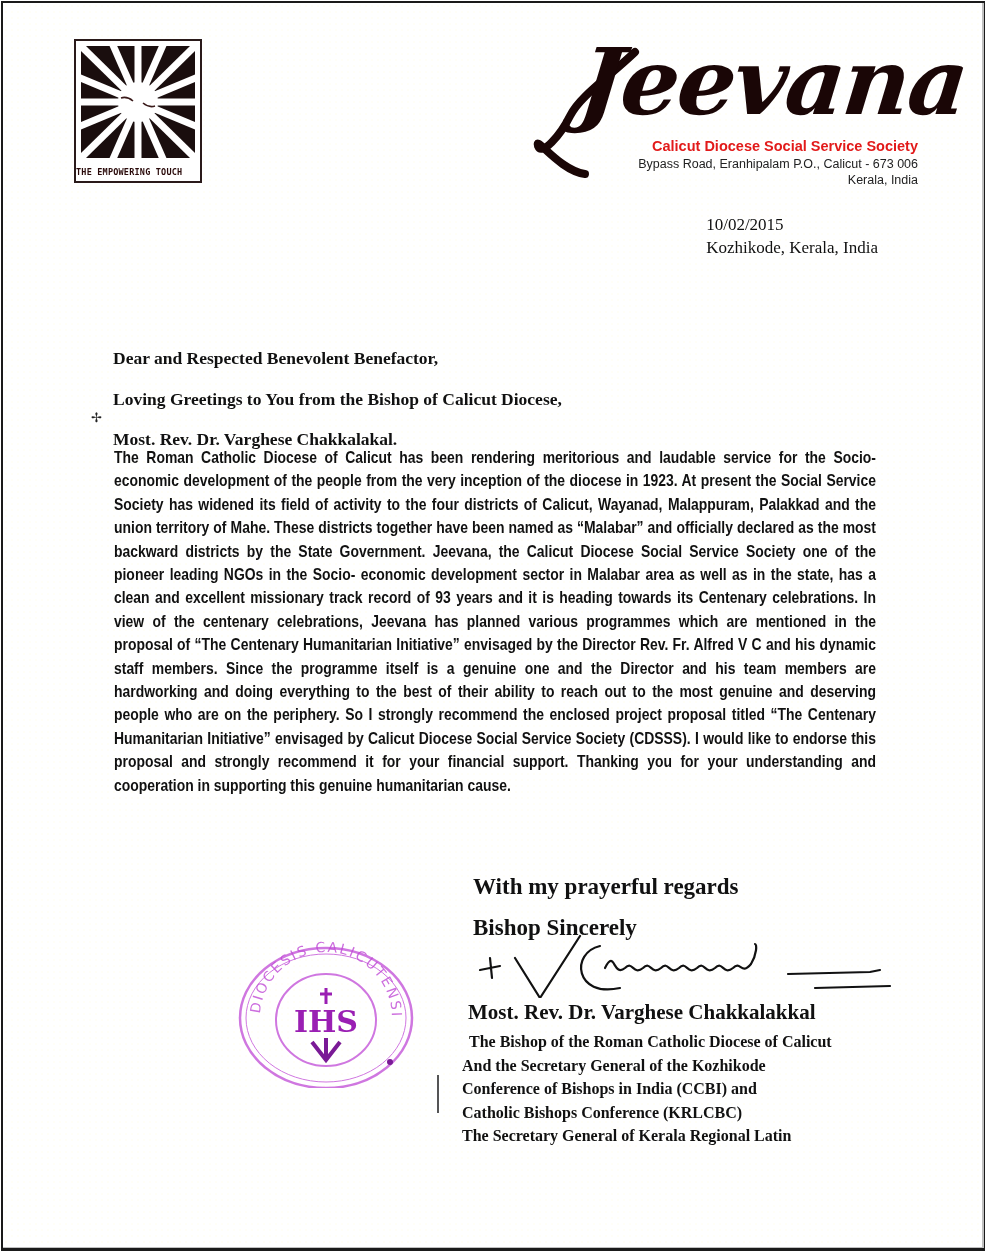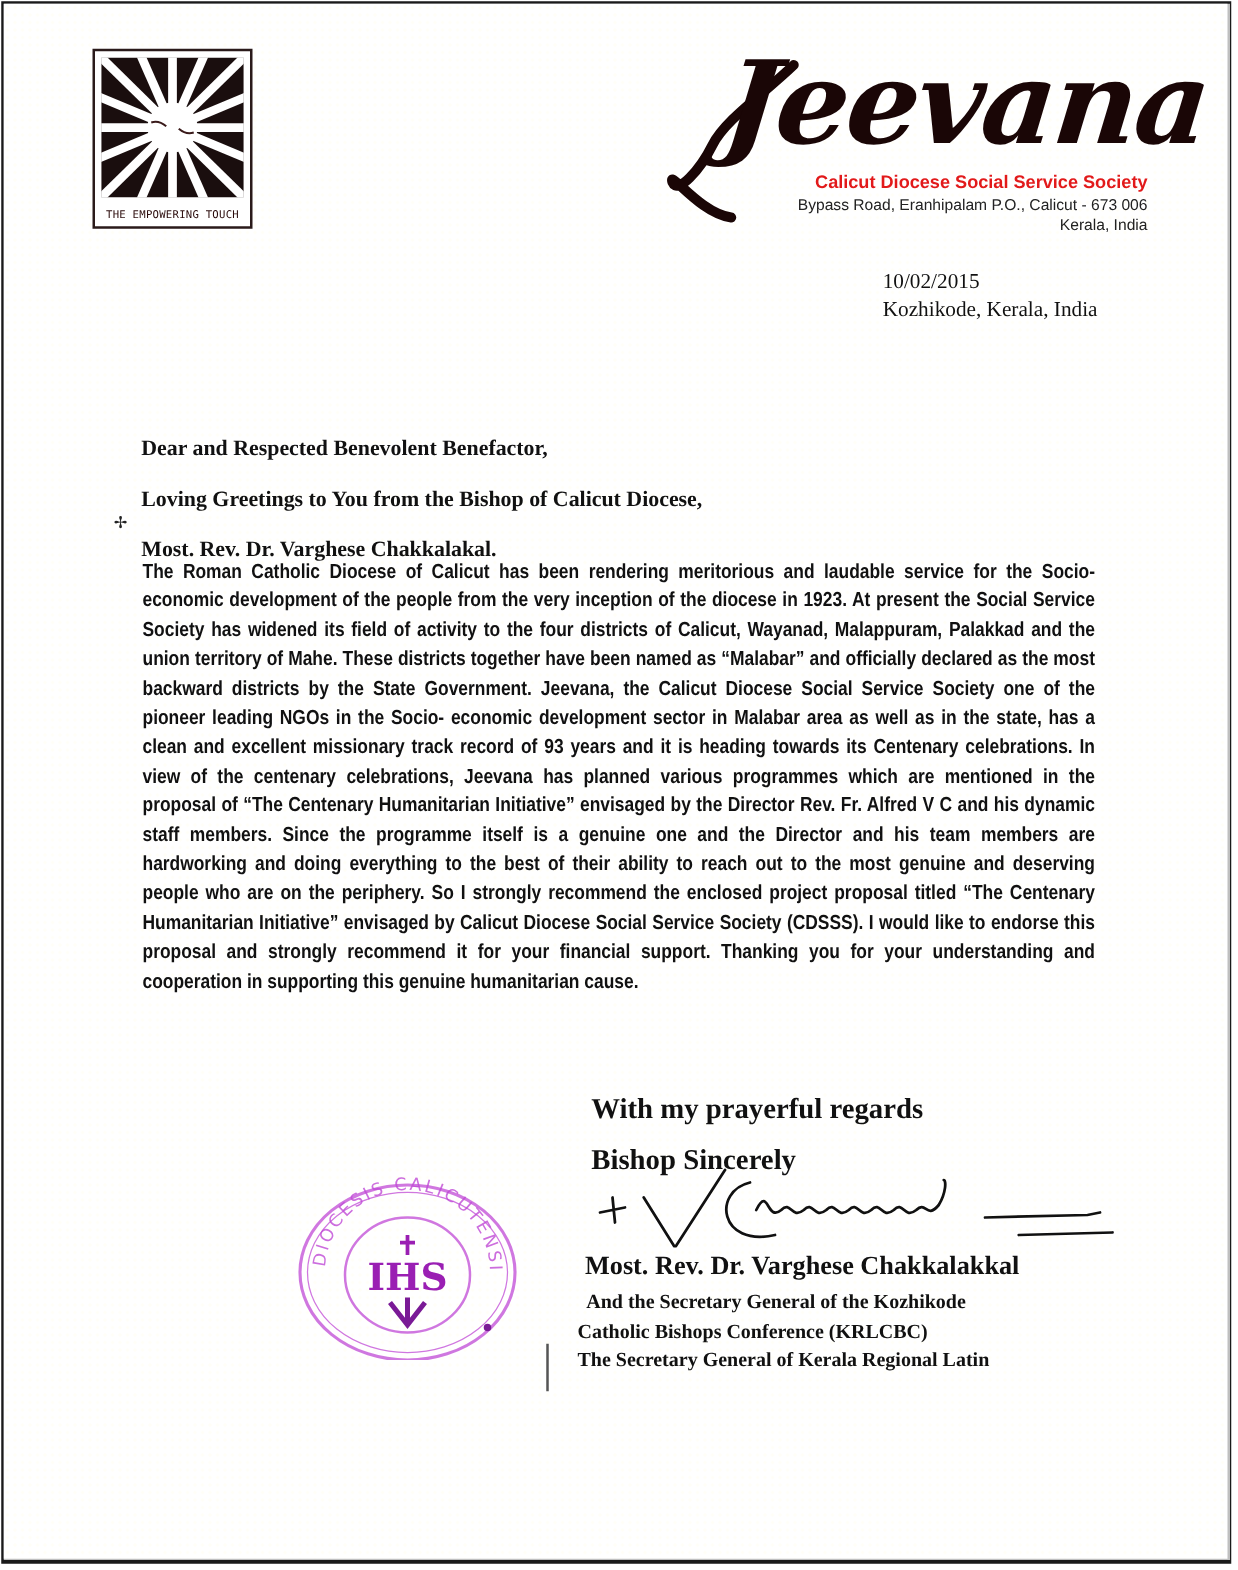--- a/index.html
+++ b/index.html
@@ -21,22 +21,22 @@
     background: rgba(255,255,255,0.72);
   }
   
   .logo-box {
     position: absolute; left: 74px; top: 39px; width: 128px; height: 144px;
     border: 2px solid #2a1a1a; box-sizing: border-box; background: #fff;
   }
   .logo-box svg { position: absolute; left: 5px; top: 5px; }
   .logo-caption {
     position: absolute; left: 0; right: 0; bottom: 4px;
-    font-family: "DejaVu Sans Mono", monospace; font-weight: normal;
-    font-size: 8.5px; text-align: center; color: #2a0a0a; letter-spacing: 0.2px;
+    font-family: "DejaVu Sans Mono", monospace; font-weight: bold;
+    font-size: 8.5px; text-align: left; color: #2a0a0a; letter-spacing: 0.2px;
   }
   
   .brand {
     position: absolute; left: 530px; top: 36px; width: 400px; height: 160px;
   }
   .brand-word {
     position: absolute; left: 50px; top: 0px;
     font-family: "DejaVu Serif", serif; font-style: italic; font-weight: bold;
     font-size: 92px; color: #1a0606; letter-spacing: -2px; line-height: 1;
     transform: skewX(-6deg);
@@ -150,21 +150,23 @@
     <path d="M45 30 L70 70 L110 8"></path>
     <path d="M130 18 C 100 25, 105 70, 150 60"></path>
     <path d="M135 40 c 10 -20 8 10 20 0 c 8 -8 8 8 18 0 c 8 -8 8 8 18 0 c 8 -8 8 8 18 0 c 8 -8 8 8 18 0 c 8 -8 8 8 18 0 c 8 -8 8 8 18 0 c 8 -8 8 8 18 -4 c 6 -10 6 -20 4 -20"></path>
     <path d="M318 46 L400 44 L410 42"></path>
     <path d="M345 60 L420 58"></path>
   </g>
 </svg>
 
 <div class="sig-name">Most. Rev. Dr. Varghese Chakkalakkal</div>
 <div class="sig-titles">
+  <div>The Bishop of the Roman Catholic Diocese of Calicut</div>
   <div>And the Secretary General of the Kozhikode</div>
+  <div>Conference of Bishops in India (CCBI) and</div>
   <div>Catholic Bishops Conference (KRLCBC)</div>
   <div>The Secretary General of Kerala Regional Latin</div>
 </div>
 
 <svg class="seal" width="186" height="150" viewBox="0 0 186 150">
   <defs>
     <path id="sealArc" d="M28 80 A 66 66 0 0 1 160 80"></path>
   </defs>
   <g fill="none" stroke="#c04ad6" opacity="0.75">
     <ellipse cx="94" cy="80" rx="86" ry="70" stroke-width="2.5"></ellipse>

